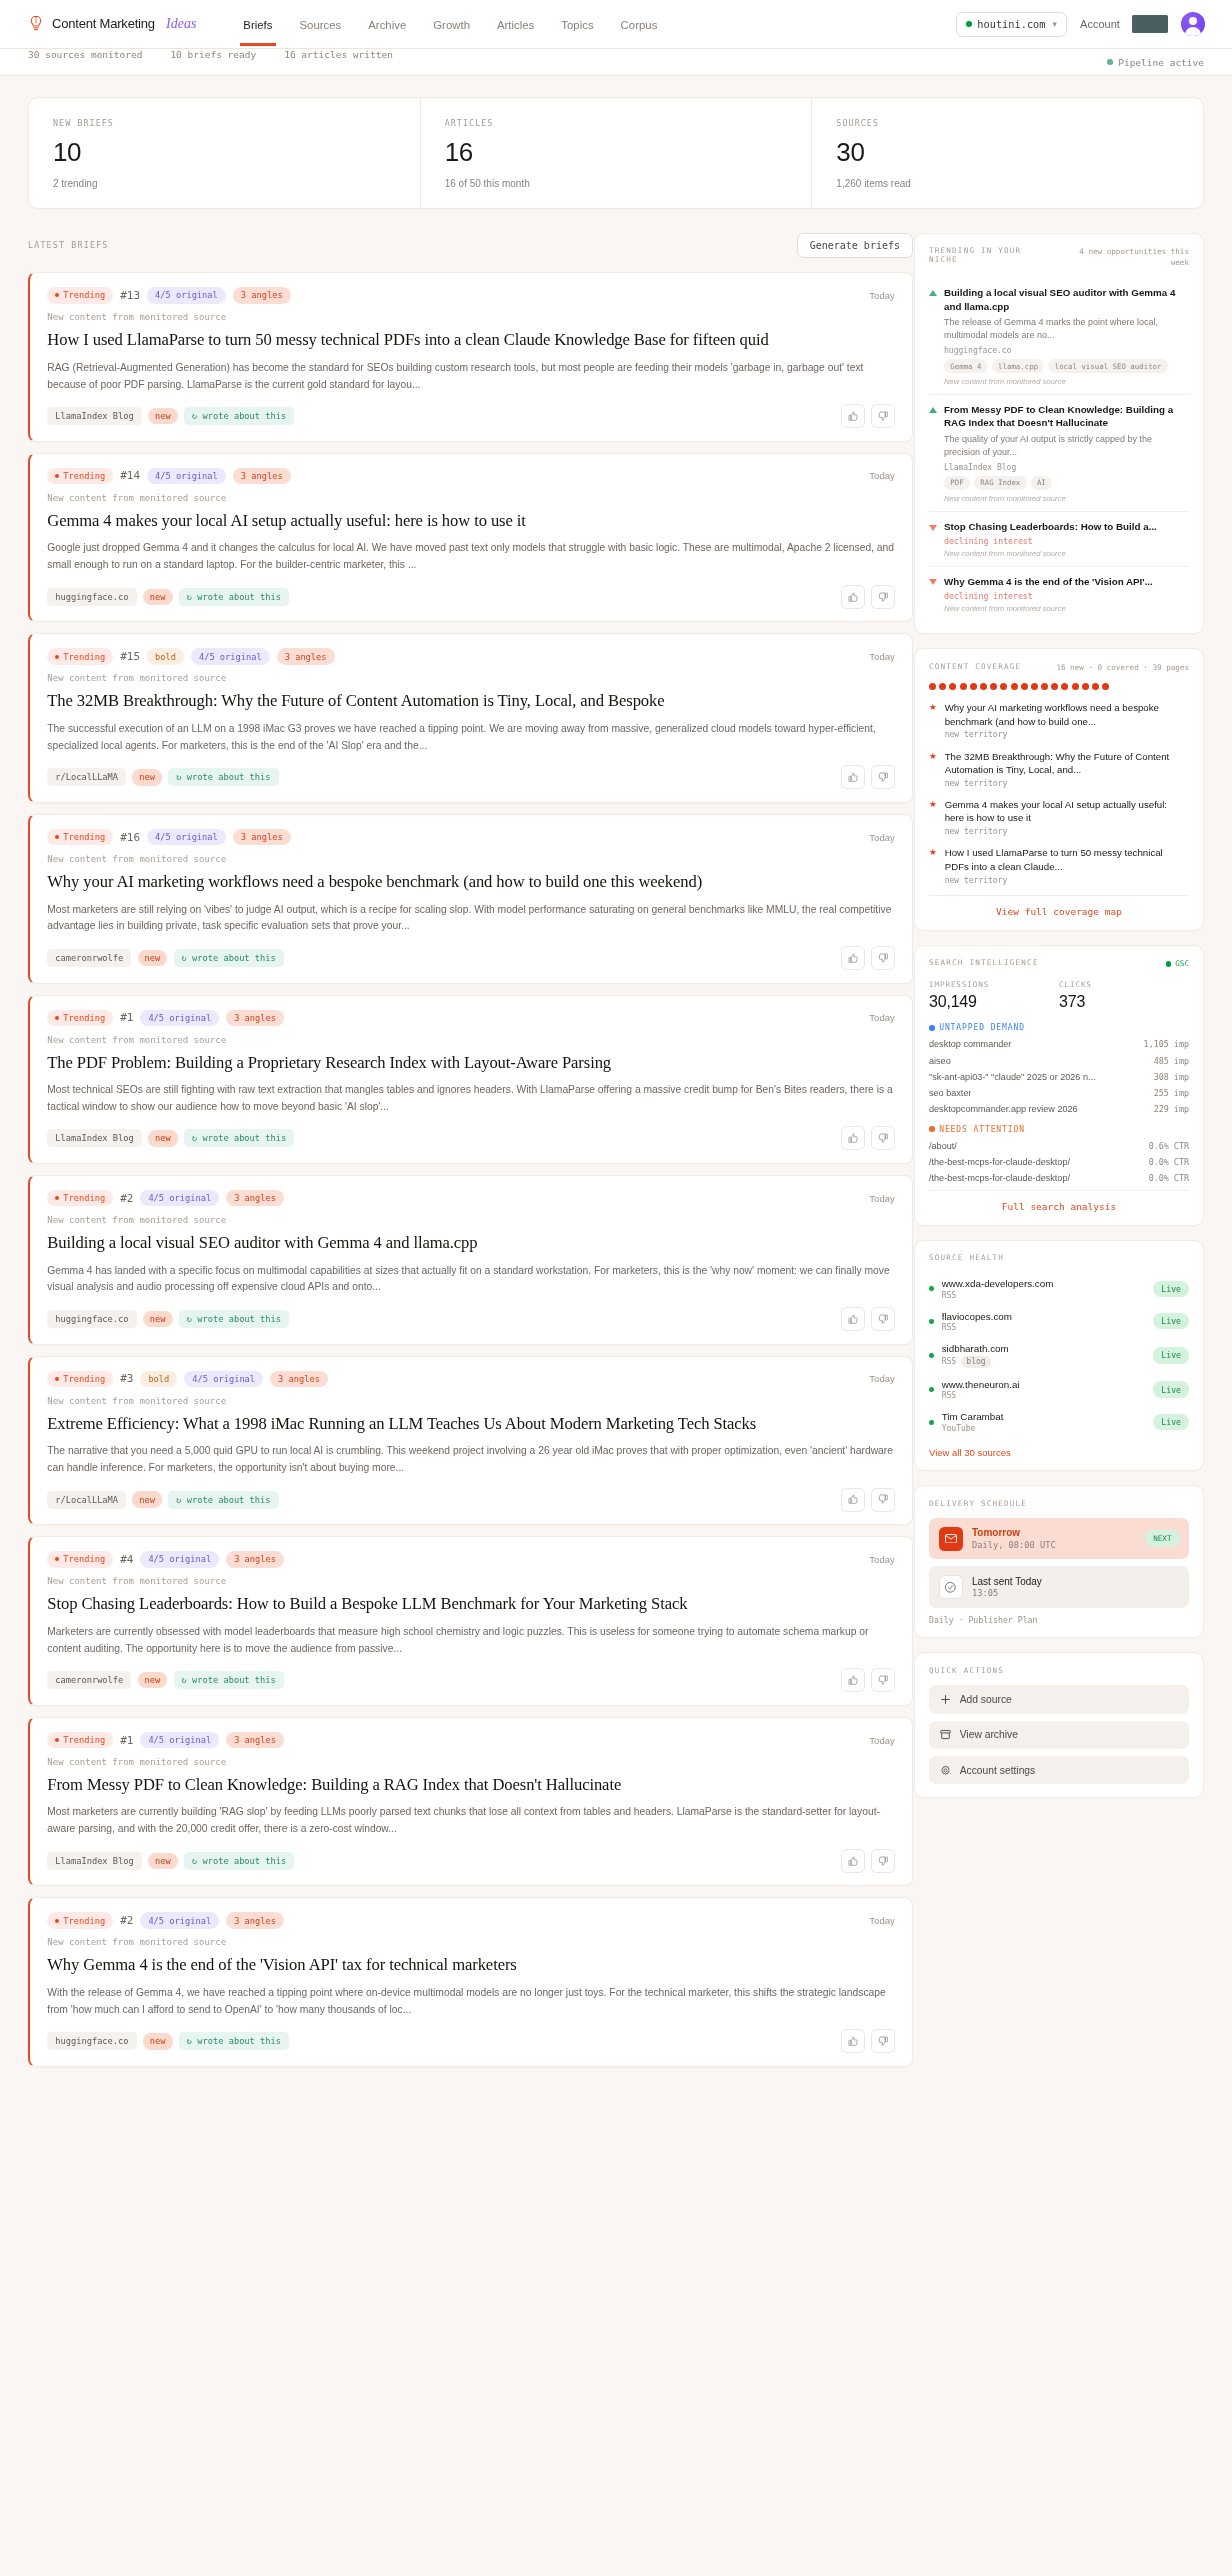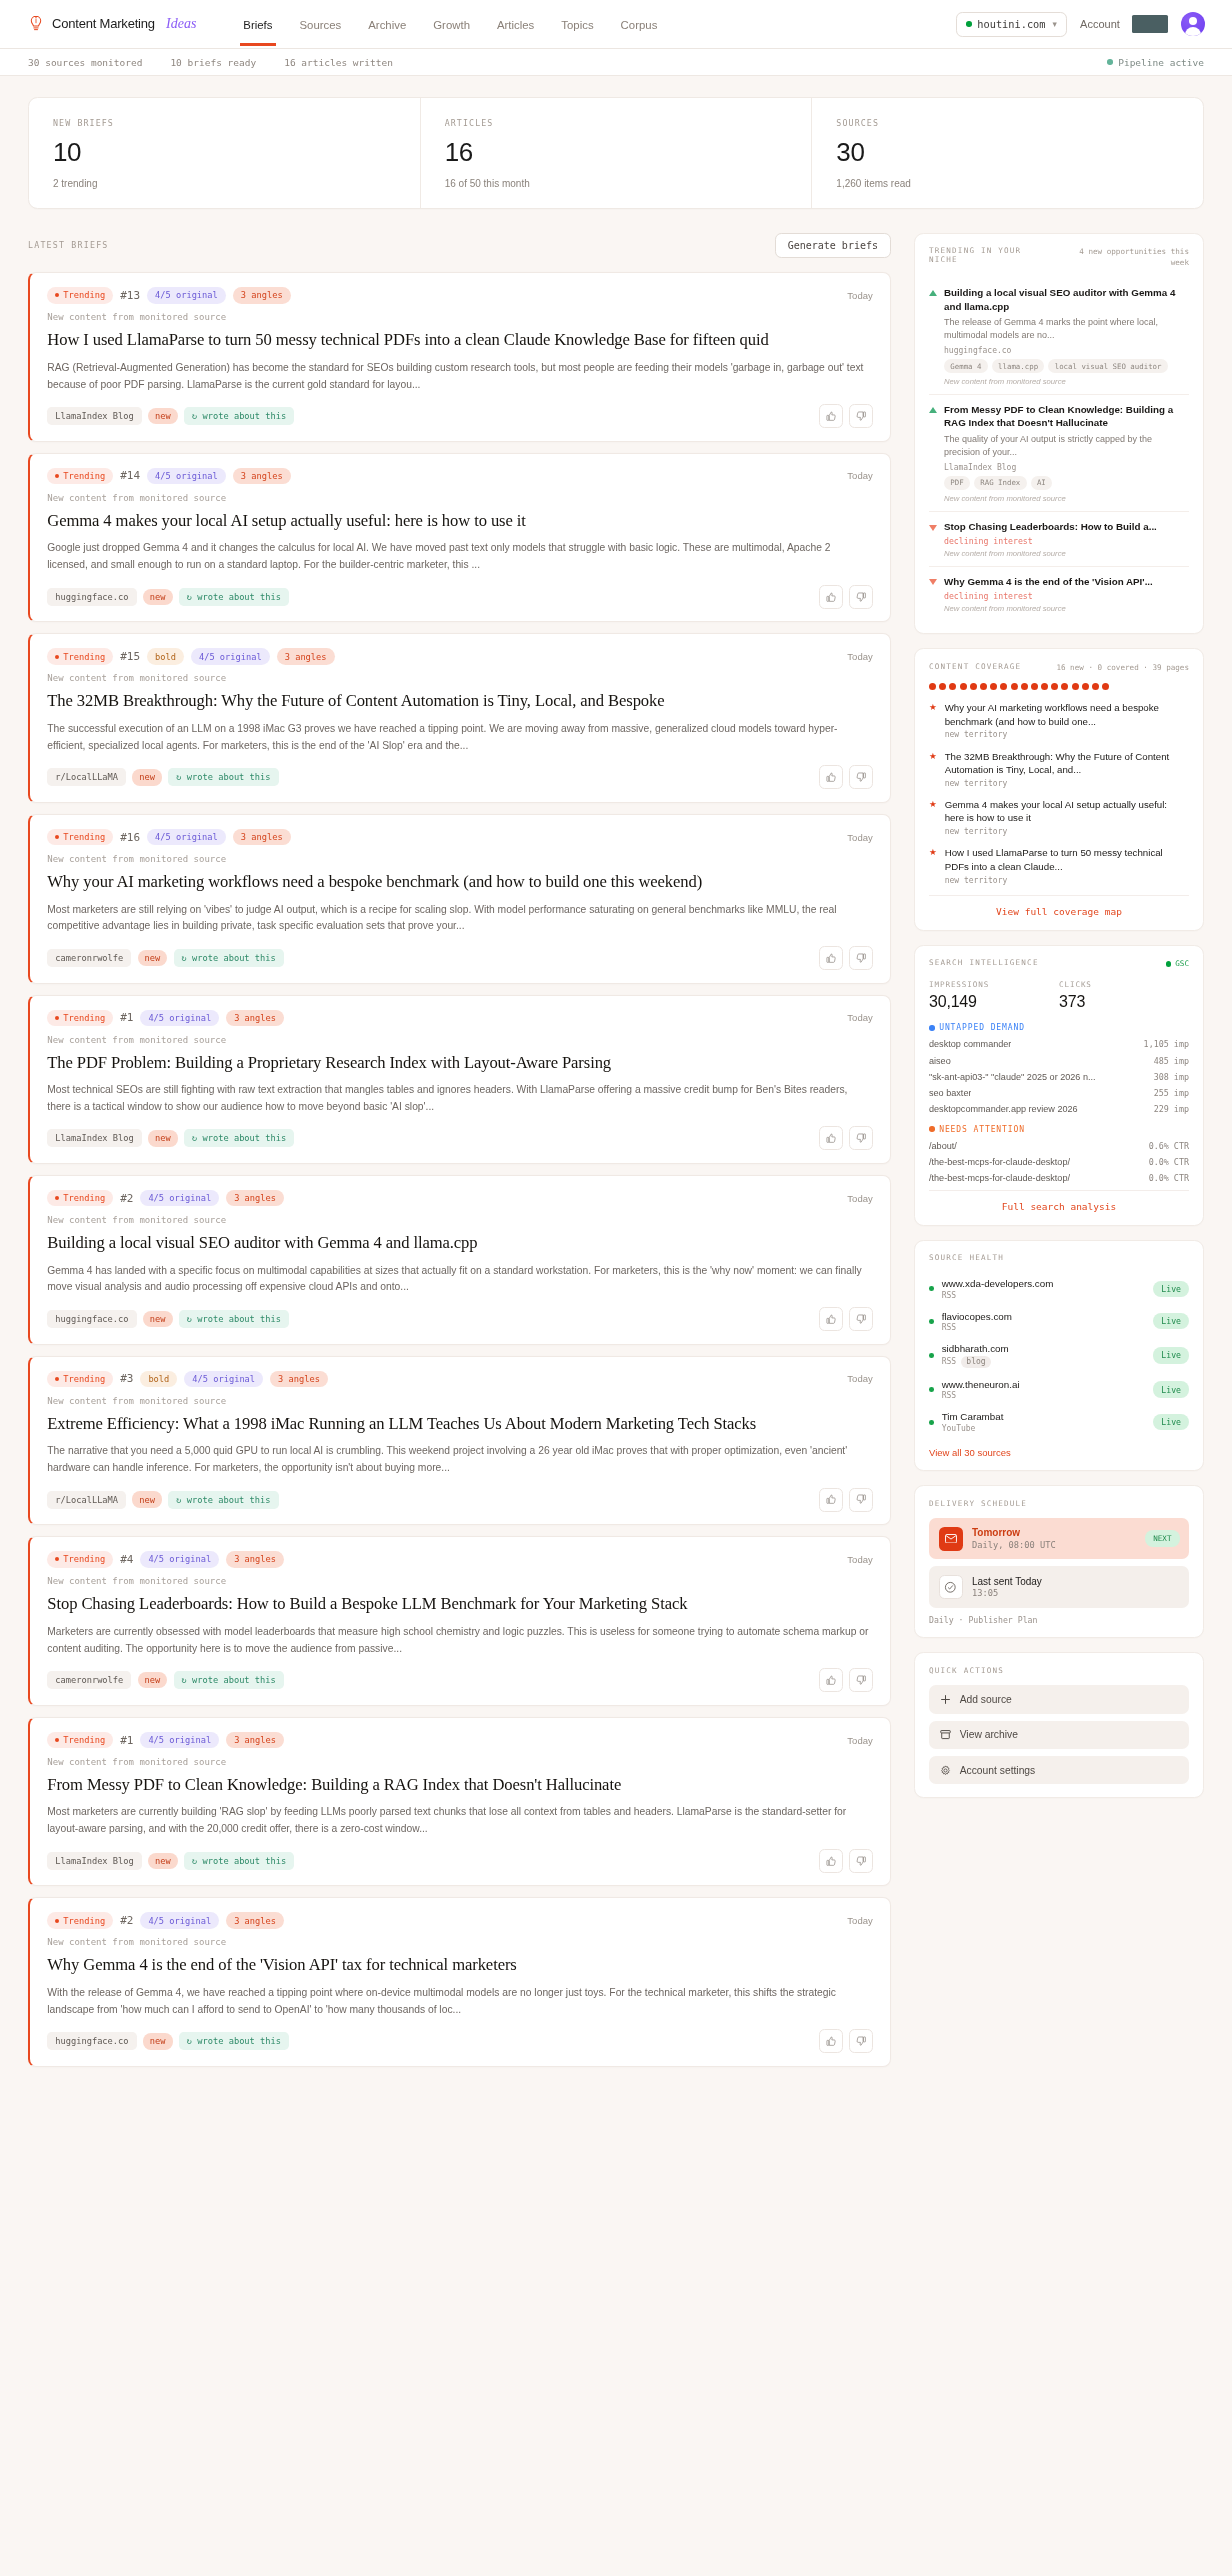--- a/index.html
+++ b/index.html
@@ -50,39 +50,39 @@
     width: 24px; height: 24px; border-radius: 50%;
     background: radial-gradient(circle at 35% 30%, #8b5cf6, #6d3df0);
     position: relative; overflow: hidden;
   }
   .avatar:before { content:""; position:absolute; width:8.7px; height:8.7px; border-radius:50%; background:#fff; left:7.5px; top:4.7px;}
   .avatar:after { content:""; position:absolute; width:16px; height:9.5px; border-radius:8px 8px 0 0; background:#fff; left:4px; top:15px;}
 
   
   .subbar {
     height: 27px; background: #ffffff; border-bottom: 0.8px solid #eee8e3;
-    display: flex; align-items: center; padding: 0 28px;
+    display: flex; padding: 0 28px;
     font-size: 9.5px; color: #8f8780; gap: 28px;
   }
   .subbar .right { margin-left: auto; display: flex; align-items: center; gap: 5.5px; color: #7f8b86;}
 
   
   .page { padding: 20.5px 28px 32px; }
 
   .stats {
     background: #fff; border: 0.8px solid #efe9e4; border-radius: 9.5px;
     display: flex; margin-bottom: 24px; box-shadow: 0 0.8px 1.6px rgba(0,0,0,0.015);
   }
   .stat { flex: 1; padding: 20.5px 24px 19px; border-right: 0.8px solid #f0eae5; }
   .stat:last-child { border-right: none; }
   .stat-label { font-size: 8.3px; letter-spacing: 1.1px; color: #a49b93; margin-bottom: 11px; }
   .stat-value { font-size: 26px; font-weight: 300; color: #1a1a1a; letter-spacing: -0.4px; line-height: 1; margin-bottom: 12.6px; }
   .stat-sub { font-size: 10px; color: #8b837c; }
 
-  .layout { display: flex; gap: 23px; align-items: flex-start; }
+  .layout { display: flex; gap: 1px; align-items: flex-start; }
   .col-main { flex: 1 1 auto; min-width: 0; }
   .col-side { flex: 0 0 290px; }
 
   .section-head { display: flex; align-items: center; margin-bottom: 14px; }
   .section-title { font-size: 8.3px; letter-spacing: 1.2px; color: #a49b93; }
   .gen-btn {
     margin-left: auto; border: 0.8px solid #e3dcd6; background: #fff; border-radius: 6.3px;
     padding: 6.3px 12px; font-size: 10px; color: #4b4440; cursor: pointer;
   }
   .filters { display: flex; gap: 6.3px; margin-bottom: 12.6px; }

